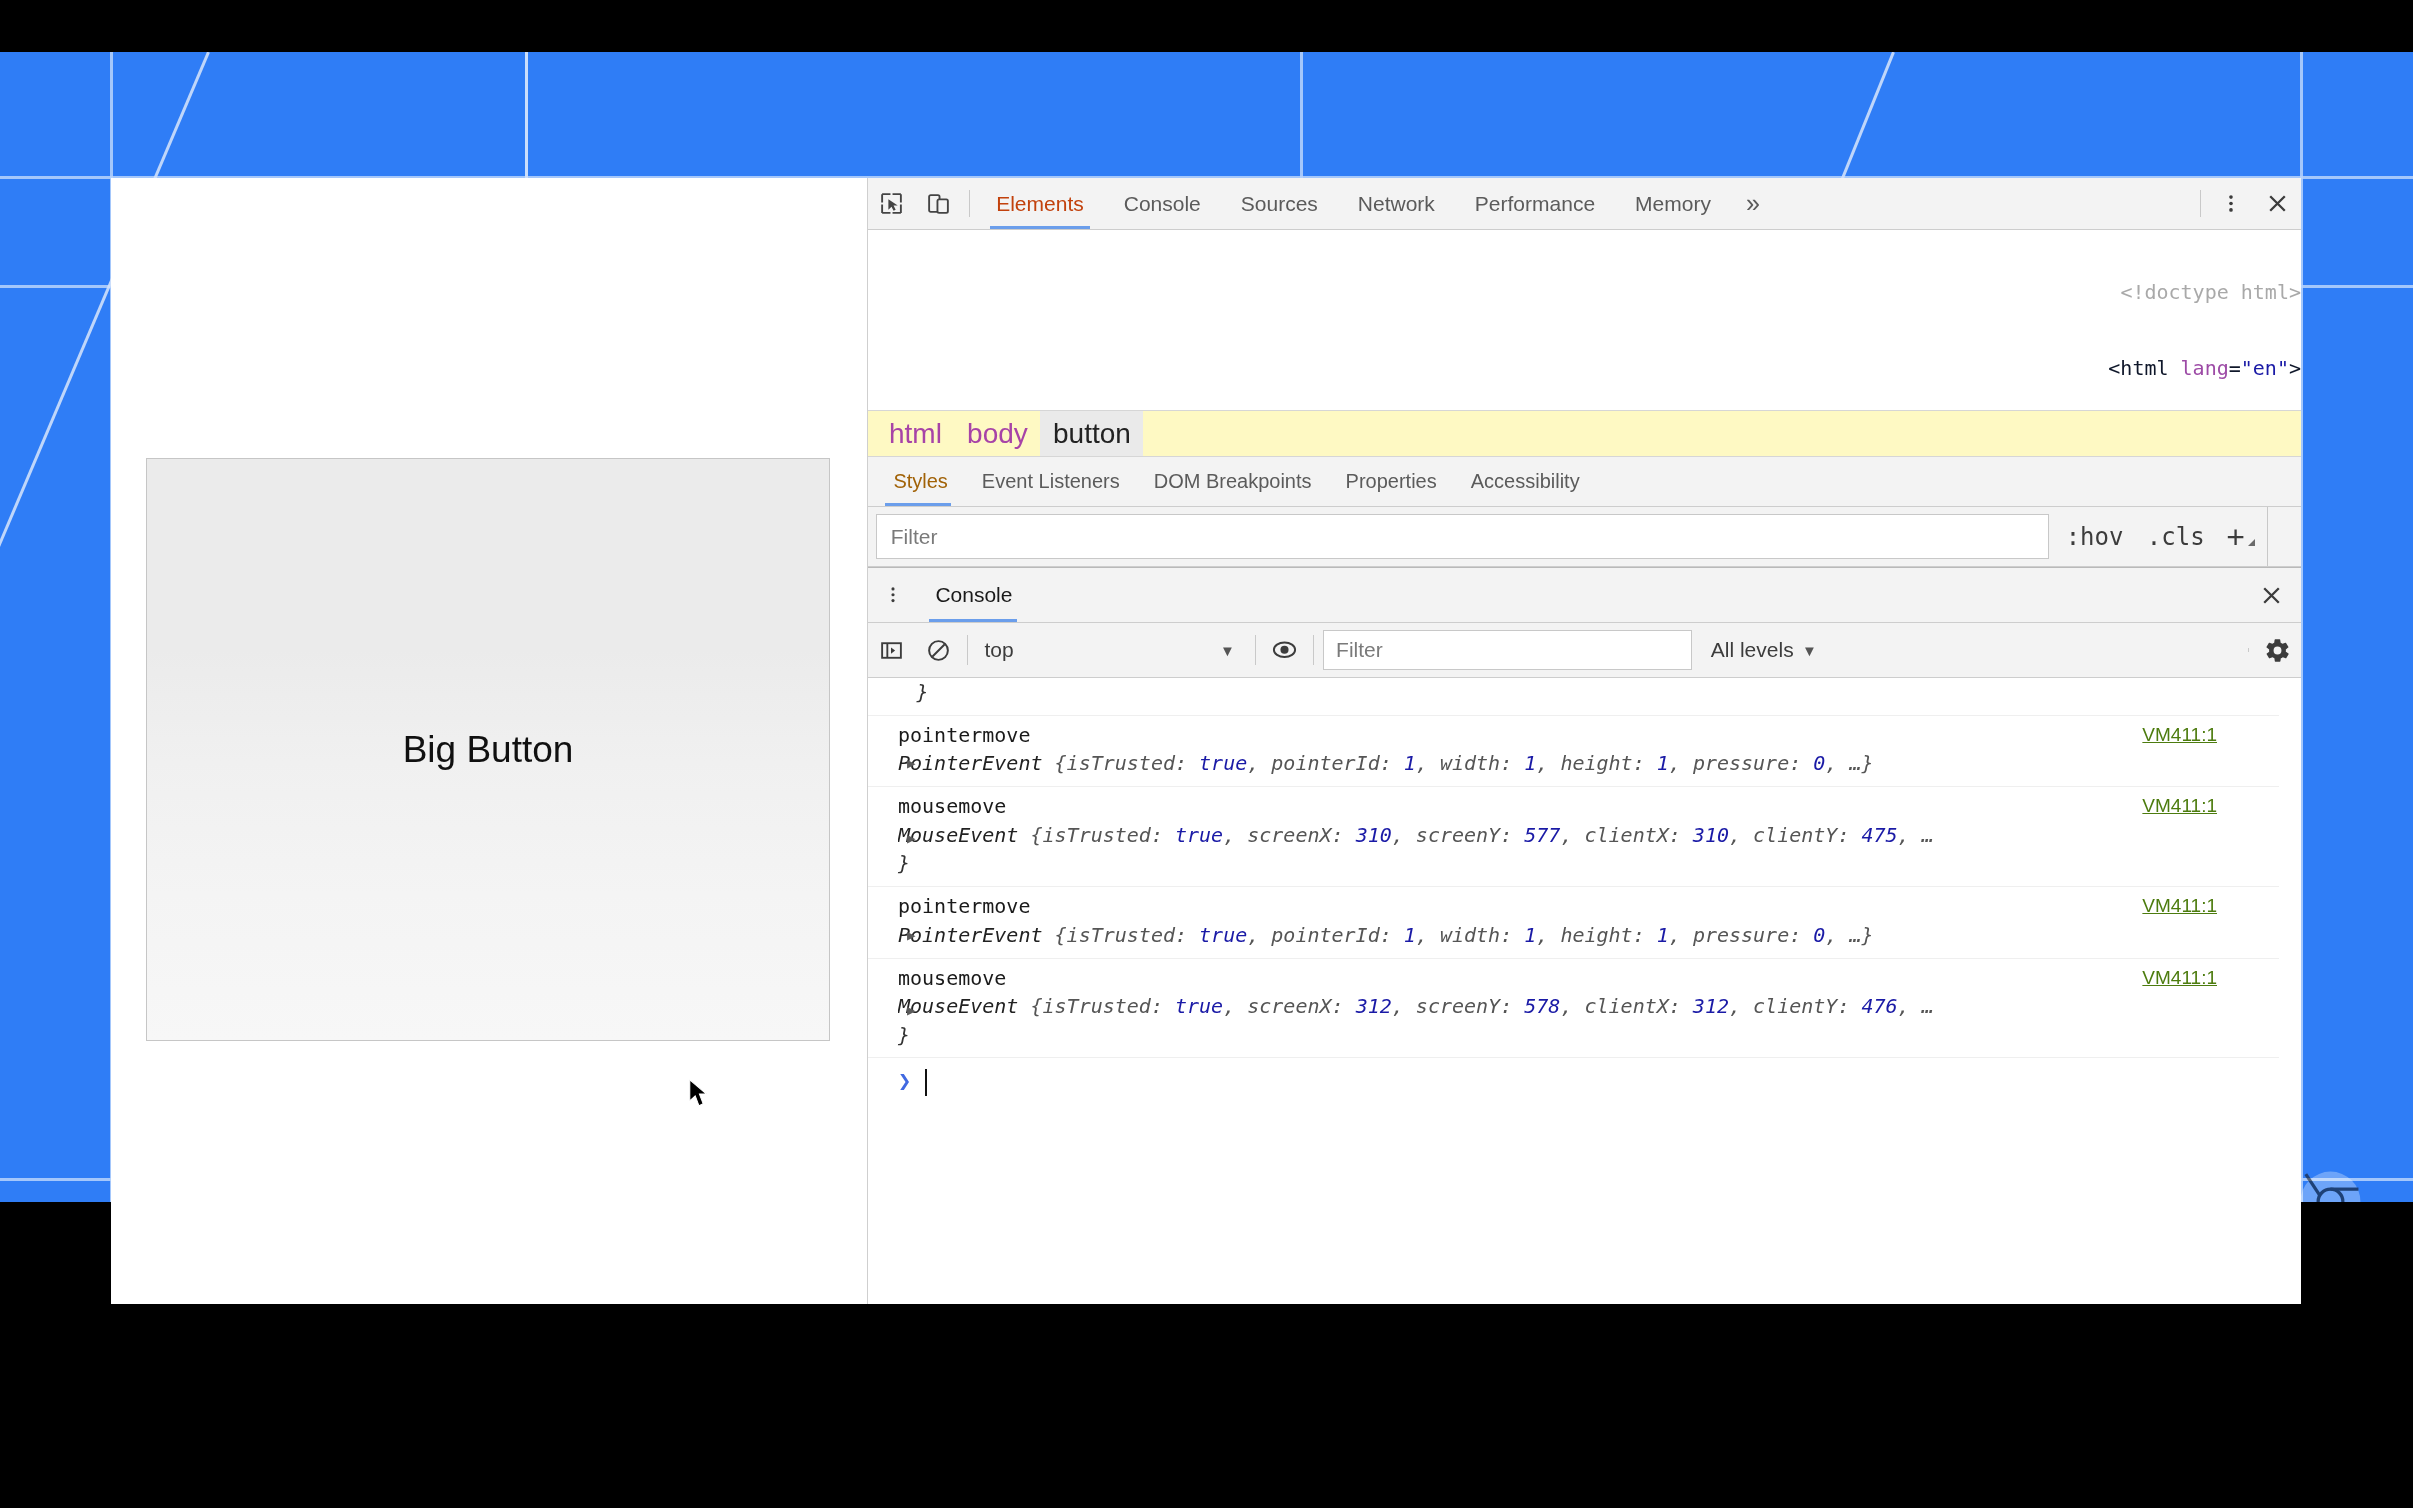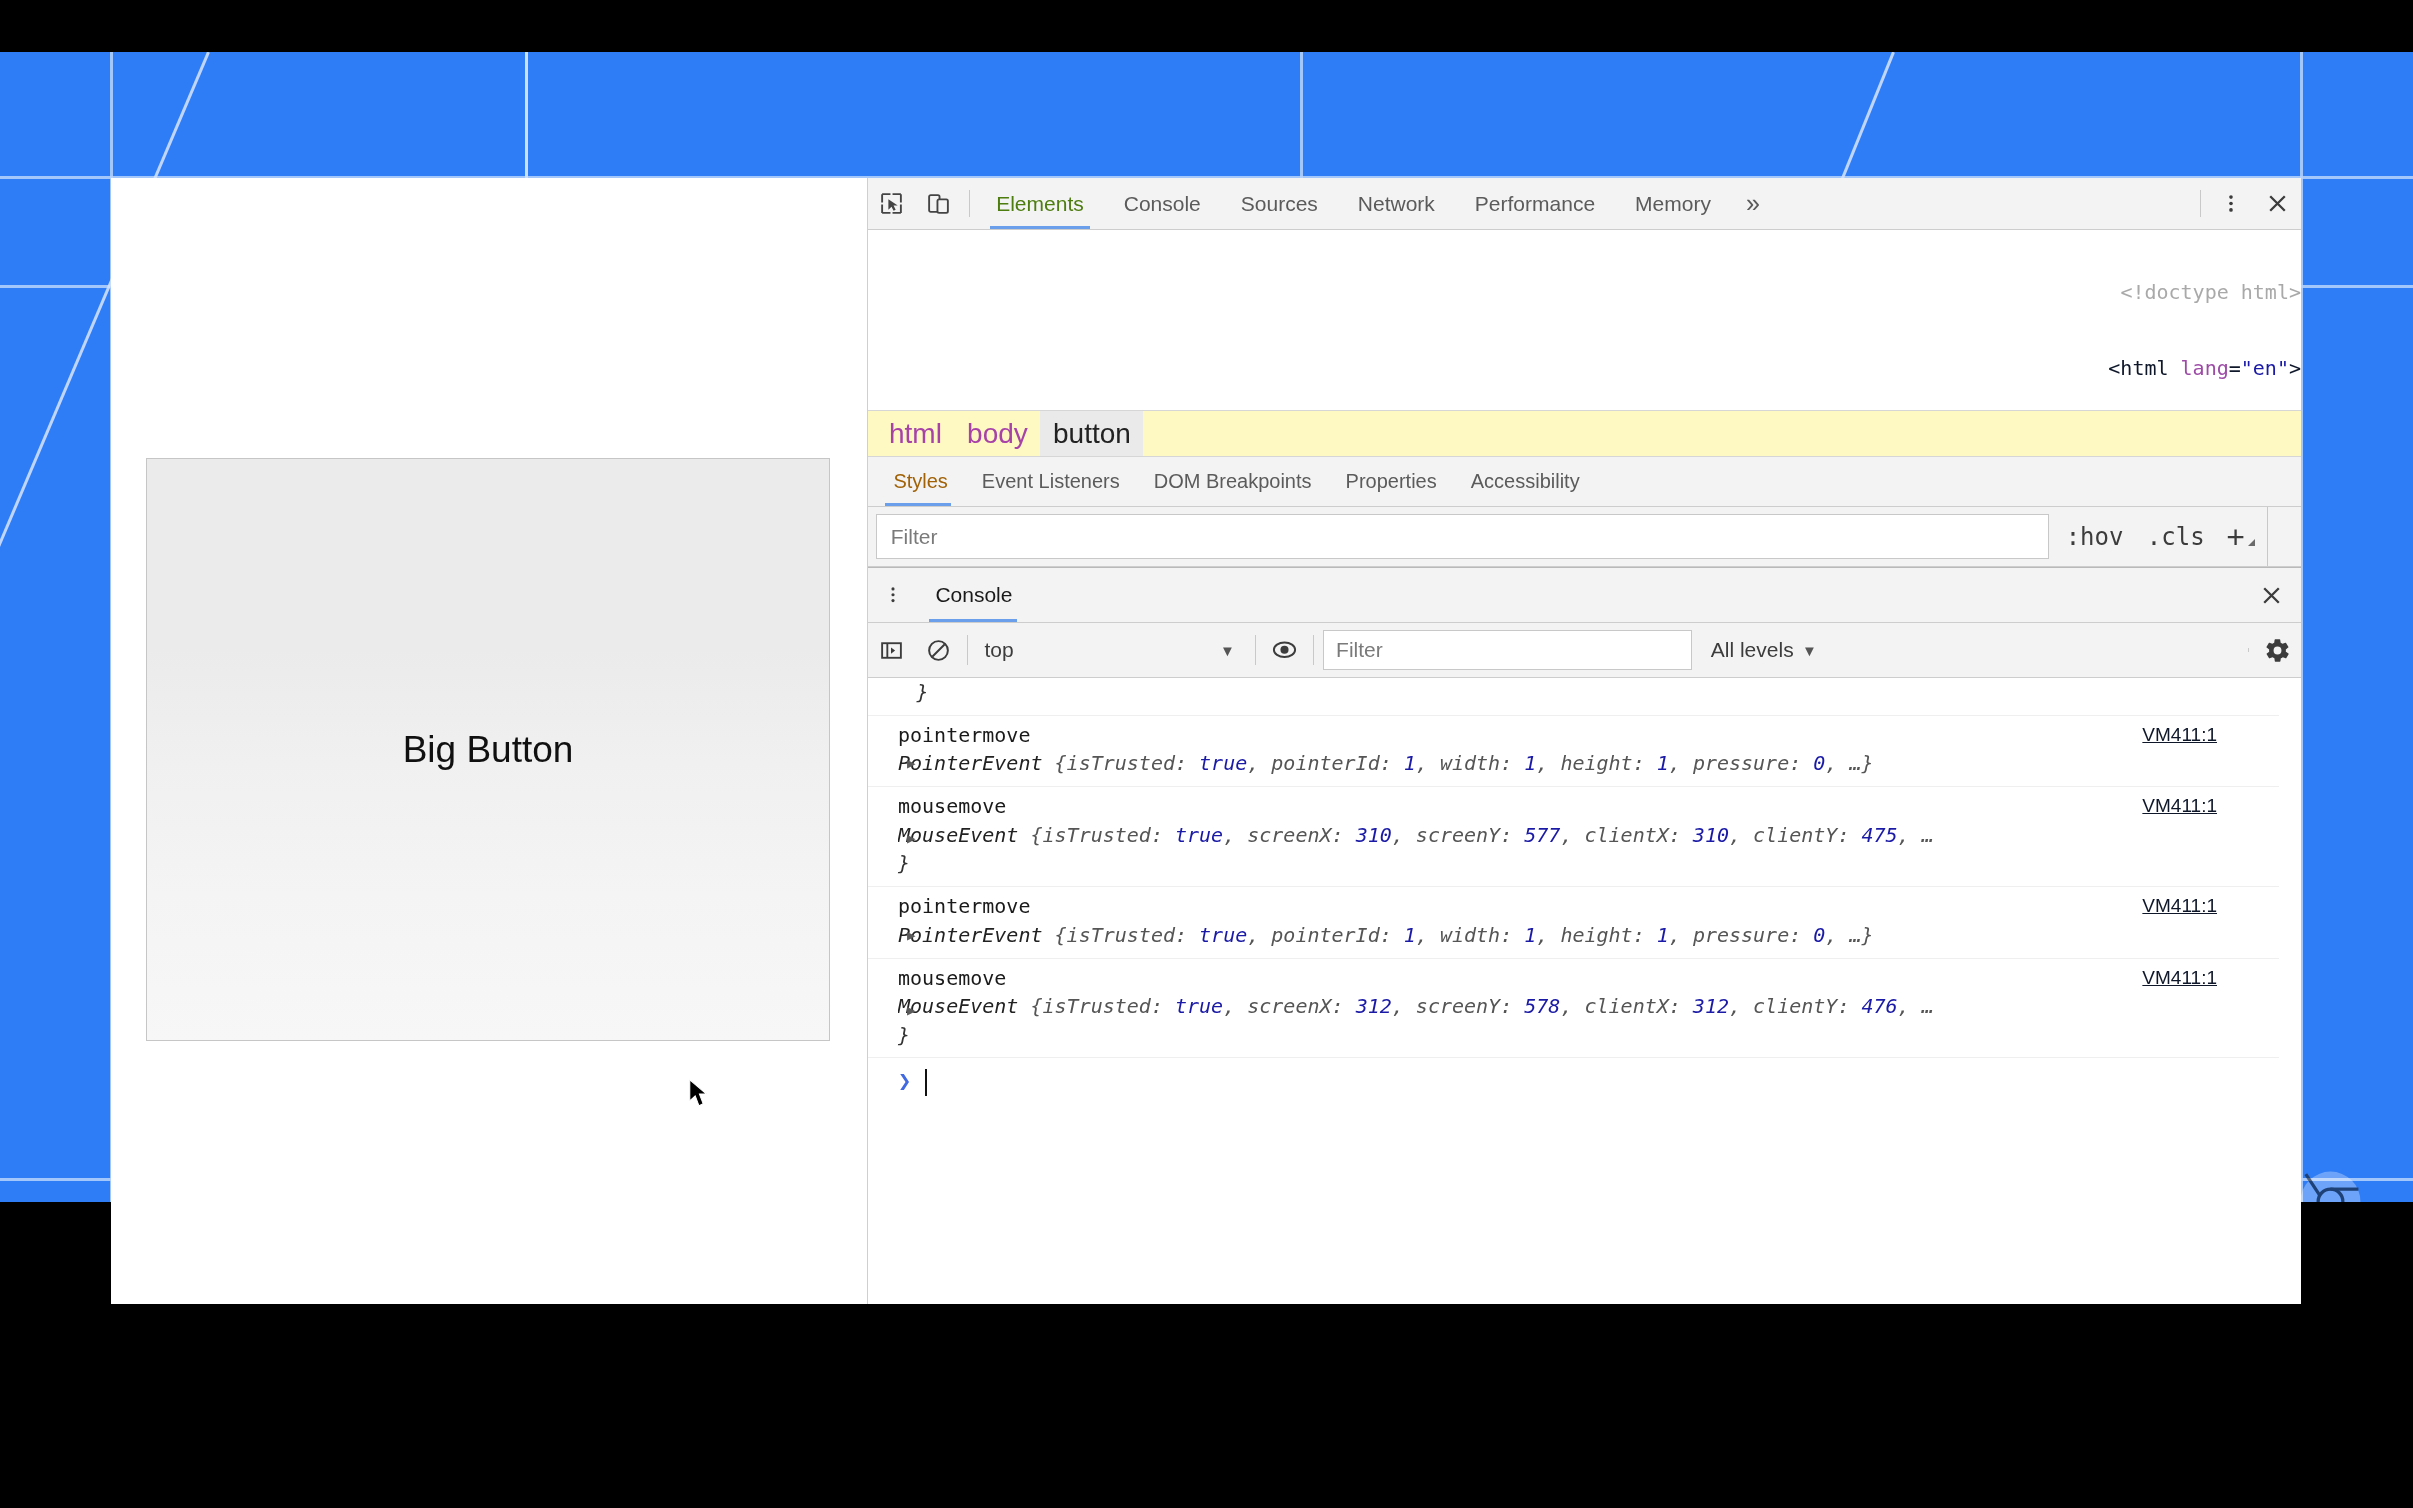--- a/index.html
+++ b/index.html
@@ -85,21 +85,21 @@
     cursor: pointer;
   }
   .tb-sep { width: 0.8px; background: #c9c9c9; margin: 11.7px 6.7px; }
   .tabs { display: flex; align-items: stretch; }
   .tab {
     position: relative;
     padding: 0 20px;
     display: flex; align-items: center;
     font-size: 21px; color: #5b5b5b; white-space: nowrap; cursor: pointer;
   }
-  .tab.active { color: #4d7c0f; }
+  .tab.active { color: #c2410c; }
   .tab.active::after {
     content: ""; position: absolute; left: 13.4px; right: 13.4px; bottom: 0;
     height: 3.4px; background: #6b9eeb;
   }
   .tab.more { font-size: 25px; padding: 0 15px; color: #5b5b5b; }
   .tb-right { margin-left: auto; display: flex; align-items: stretch; }
 
   
   .dom-tree {
     flex: 0 0 180px;
@@ -247,21 +247,21 @@
   .msg .tri {
     position: absolute; left: 39px; color: #5a5a5a; font-size: 14.2px;
   }
   .msg .obj .num { color: #1a1aa6; font-style: italic; }
   .msg .obj .bool { color: #1a1aa6; font-style: italic; }
   .msg .obj .ctor { color: #222; font-style: italic; }
   .msg .obj .key { color: #555; font-style: italic; }
   .msg .tail { display: block; color: #333; font-style: italic; }
   .msg .src {
     position: absolute; right: 84px; top: 5px;
-    color: #0f172a; font-family: "Liberation Sans", sans-serif; font-size: 19px;
+    color: #4d7c0f; font-family: "Liberation Sans", sans-serif; font-size: 19px;
     text-decoration: underline; cursor: pointer;
   }
   .msg.partial { padding-top: 0; }
   .msg.partial .tail { margin-left: 18.4px; }
 
   .prompt {
     display: flex; align-items: flex-start; padding: 8.4px 0 0 30px;
     font-family: "DejaVu Sans Mono", monospace; font-size: 20px;
   }
   .prompt .chev { color: #4169e1; font-size: 22px; margin-right: 13.4px; line-height: 28.5px; }

